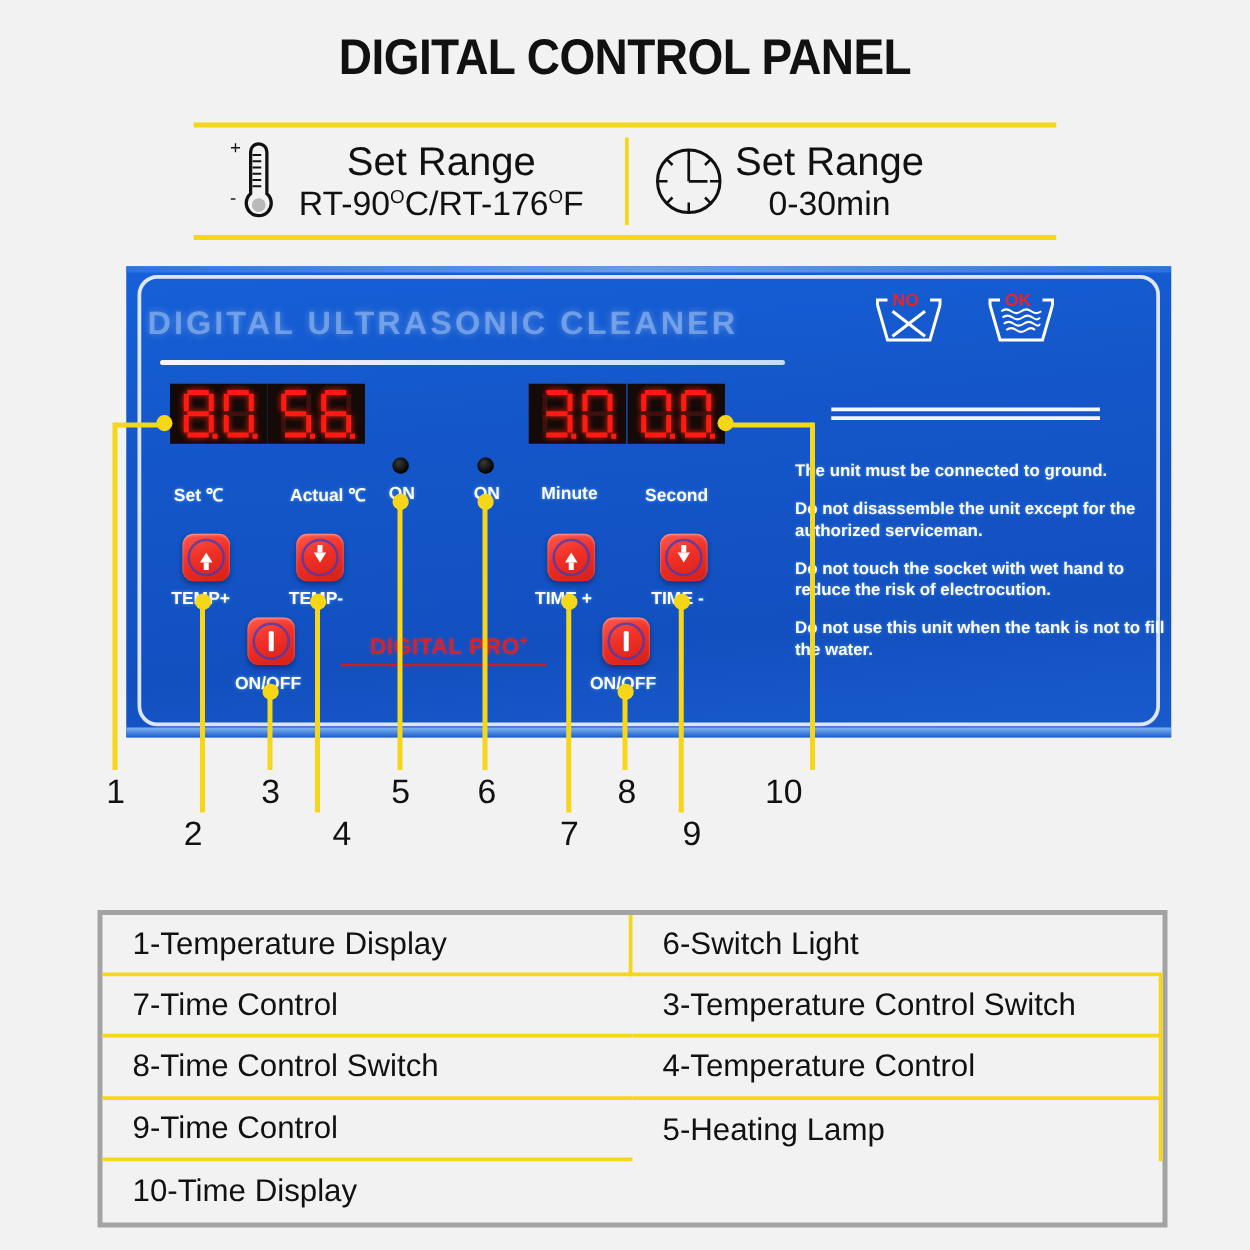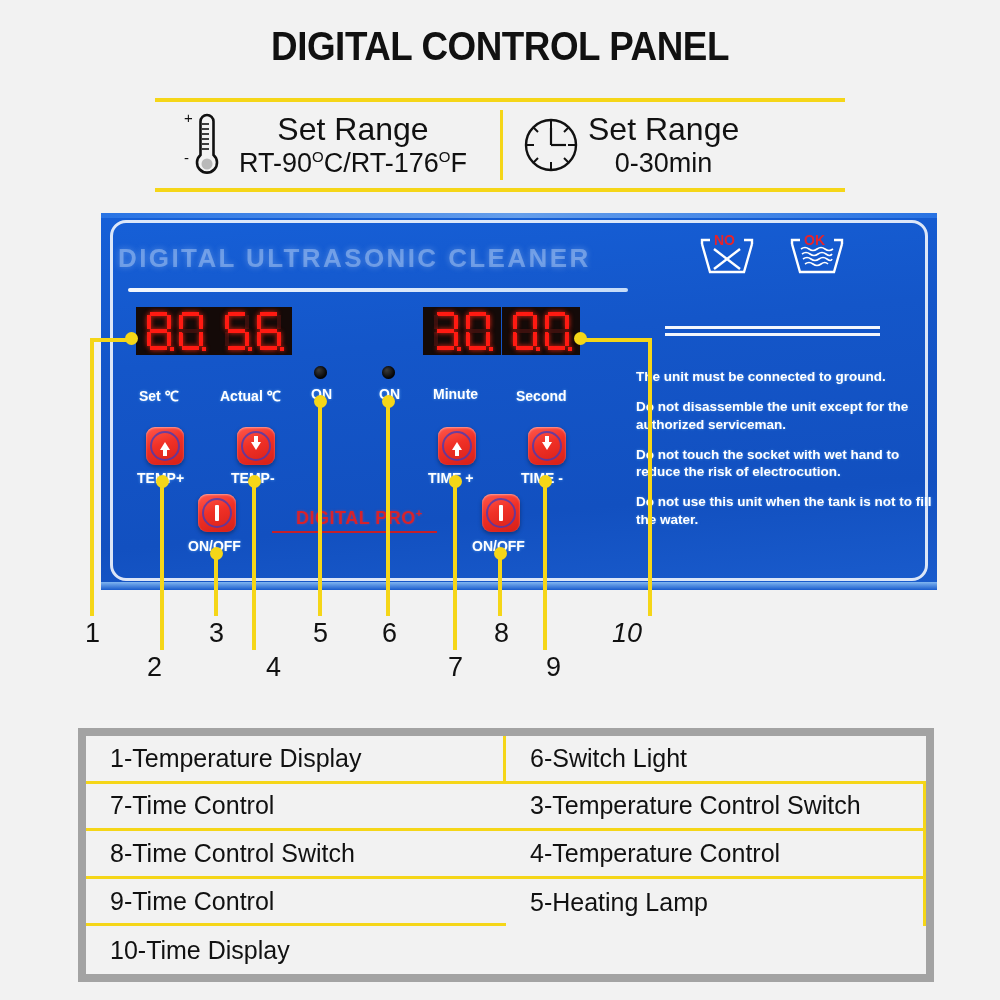--- a/index.html
+++ b/index.html
@@ -99,21 +99,21 @@
   .s-c{left:22px;top:21px;height:14px;}
   .dot{position:absolute;right:-1px;bottom:0;width:4px;height:4px;background:#ff1a12;
        box-shadow:0 0 4px rgba(255,40,20,.9);}
 
   
   .lbl{
     position:absolute;color:#ffffff;font-size:14px;font-weight:bold;
     text-shadow:0 0 3px rgba(120,190,255,.7);white-space:nowrap;
   }
   .lbl-set{left:139px;top:386px;}
-  .lbl-act{left:220px;top:386px;}
+  .lbl-act{left:232px;top:386px;}
   .lbl-on1{left:311px;top:386px;}
   .lbl-on2{left:379px;top:386px;}
   .lbl-min{left:433px;top:386px;}
   .lbl-sec{left:516px;top:388px;}
 
   .indicator{
     position:absolute;width:13px;height:13px;border-radius:50%;
     background:radial-gradient(circle at 35% 30%,#3a3a3a,#070707 70%);
     box-shadow:inset 0 0 3px #000;
   }
@@ -196,21 +196,21 @@
   
   .cal{position:absolute;background:#f5d618;}
   .cal-v{width:4px;}
   .cal-h{height:4px;}
   .cdot{position:absolute;width:13px;height:13px;border-radius:50%;background:#f5d618;}
   .cnum{position:absolute;font-size:27px;color:#111;font-family:"Liberation Sans",sans-serif;}
 
   
   .legend{
     position:absolute;left:78px;top:728px;width:856px;height:254px;
-    border:8px solid #a3a3a3;box-sizing:border-box;
+    border:4px solid #a3a3a3;box-sizing:border-box;
     display:grid;grid-template-columns:1fr 1fr;grid-template-rows:repeat(5,1fr);
     background:#f2f2f2;
   }
   .lg-cell{
     display:flex;align-items:center;padding-left:24px;
     font-size:25px;color:#111;
     border-bottom:3px solid #f5d618;box-sizing:border-box;
   }
   .lg-cell.left{border-right:3px solid #f5d618;}
   .lg-cell.lastrow{border-bottom:none;text-align:right;}
@@ -479,21 +479,21 @@
       <div class="cnum" style="left: 448px; top: 652px;">7</div>
       <div class="cal cal-v" style="left: 498px; top: 555px; height: 61px;"></div>
       <div class="cdot" style="left: 494px; top: 547px;"></div>
       <div class="cnum" style="left: 494px; top: 618px;">8</div>
       <div class="cal cal-v" style="left: 543px; top: 483px; height: 167px;"></div>
       <div class="cdot" style="left: 539px; top: 475px;"></div>
       <div class="cnum" style="left: 546px; top: 652px;">9</div>
       <div class="cal cal-h" style="left: 580px; top: 338px; width: 70px;"></div>
       <div class="cal cal-v" style="left: 648px; top: 338px; height: 278px;"></div>
       <div class="cdot" style="left: 574px; top: 332px;"></div>
-      <div class="cnum" style="left: 612px; top: 618px; font-style: italic;">10</div>
+      <div class="cnum" style="left: 612px; top: 618px;">10</div>
     </div>
 
   <div class="legend">
     <div class="lg-cell left">1-Temperature Display</div>
     <div class="lg-cell">6-Switch Light</div>
     <div class="lg-cell">7-Time Control</div>
     <div class="lg-cell left">3-Temperature Control Switch</div>
     <div class="lg-cell">8-Time Control Switch</div>
     <div class="lg-cell left">4-Temperature Control</div>
     <div class="lg-cell">9-Time Control</div>

